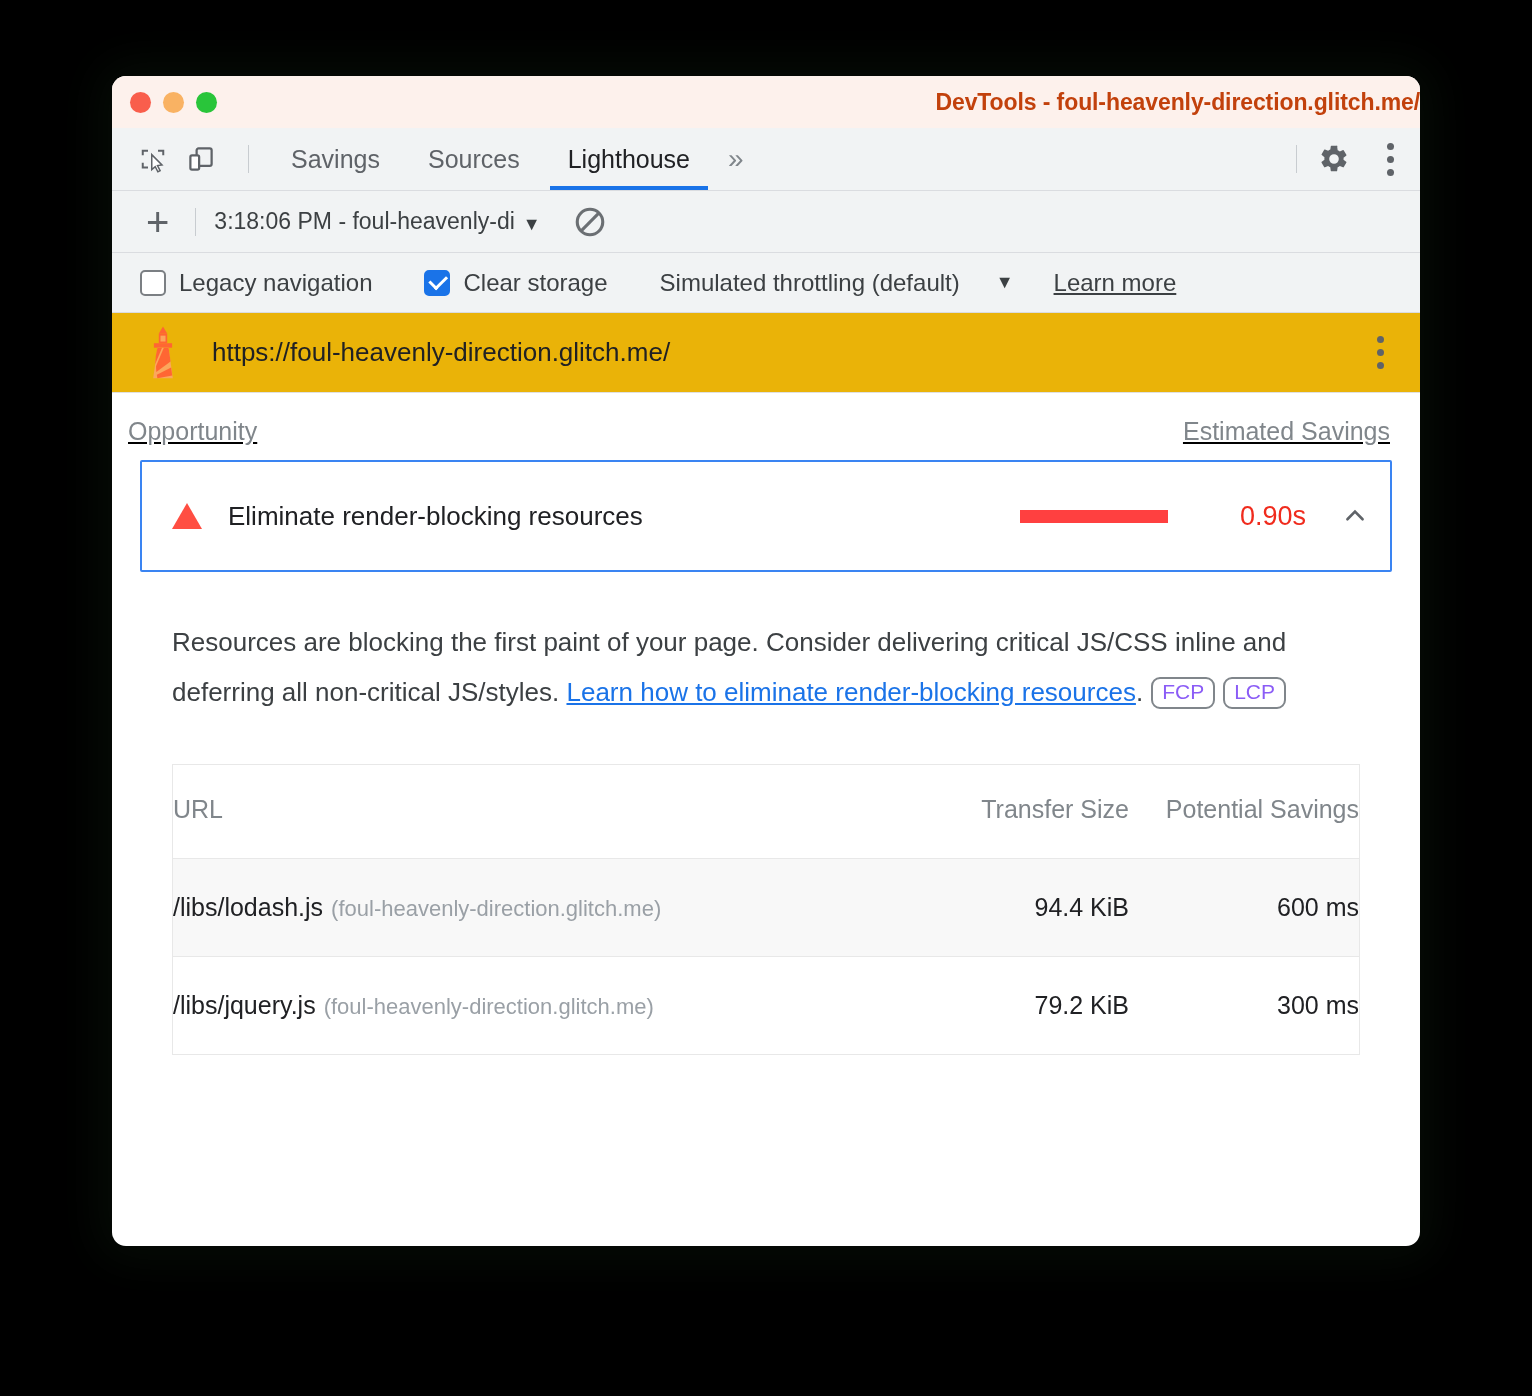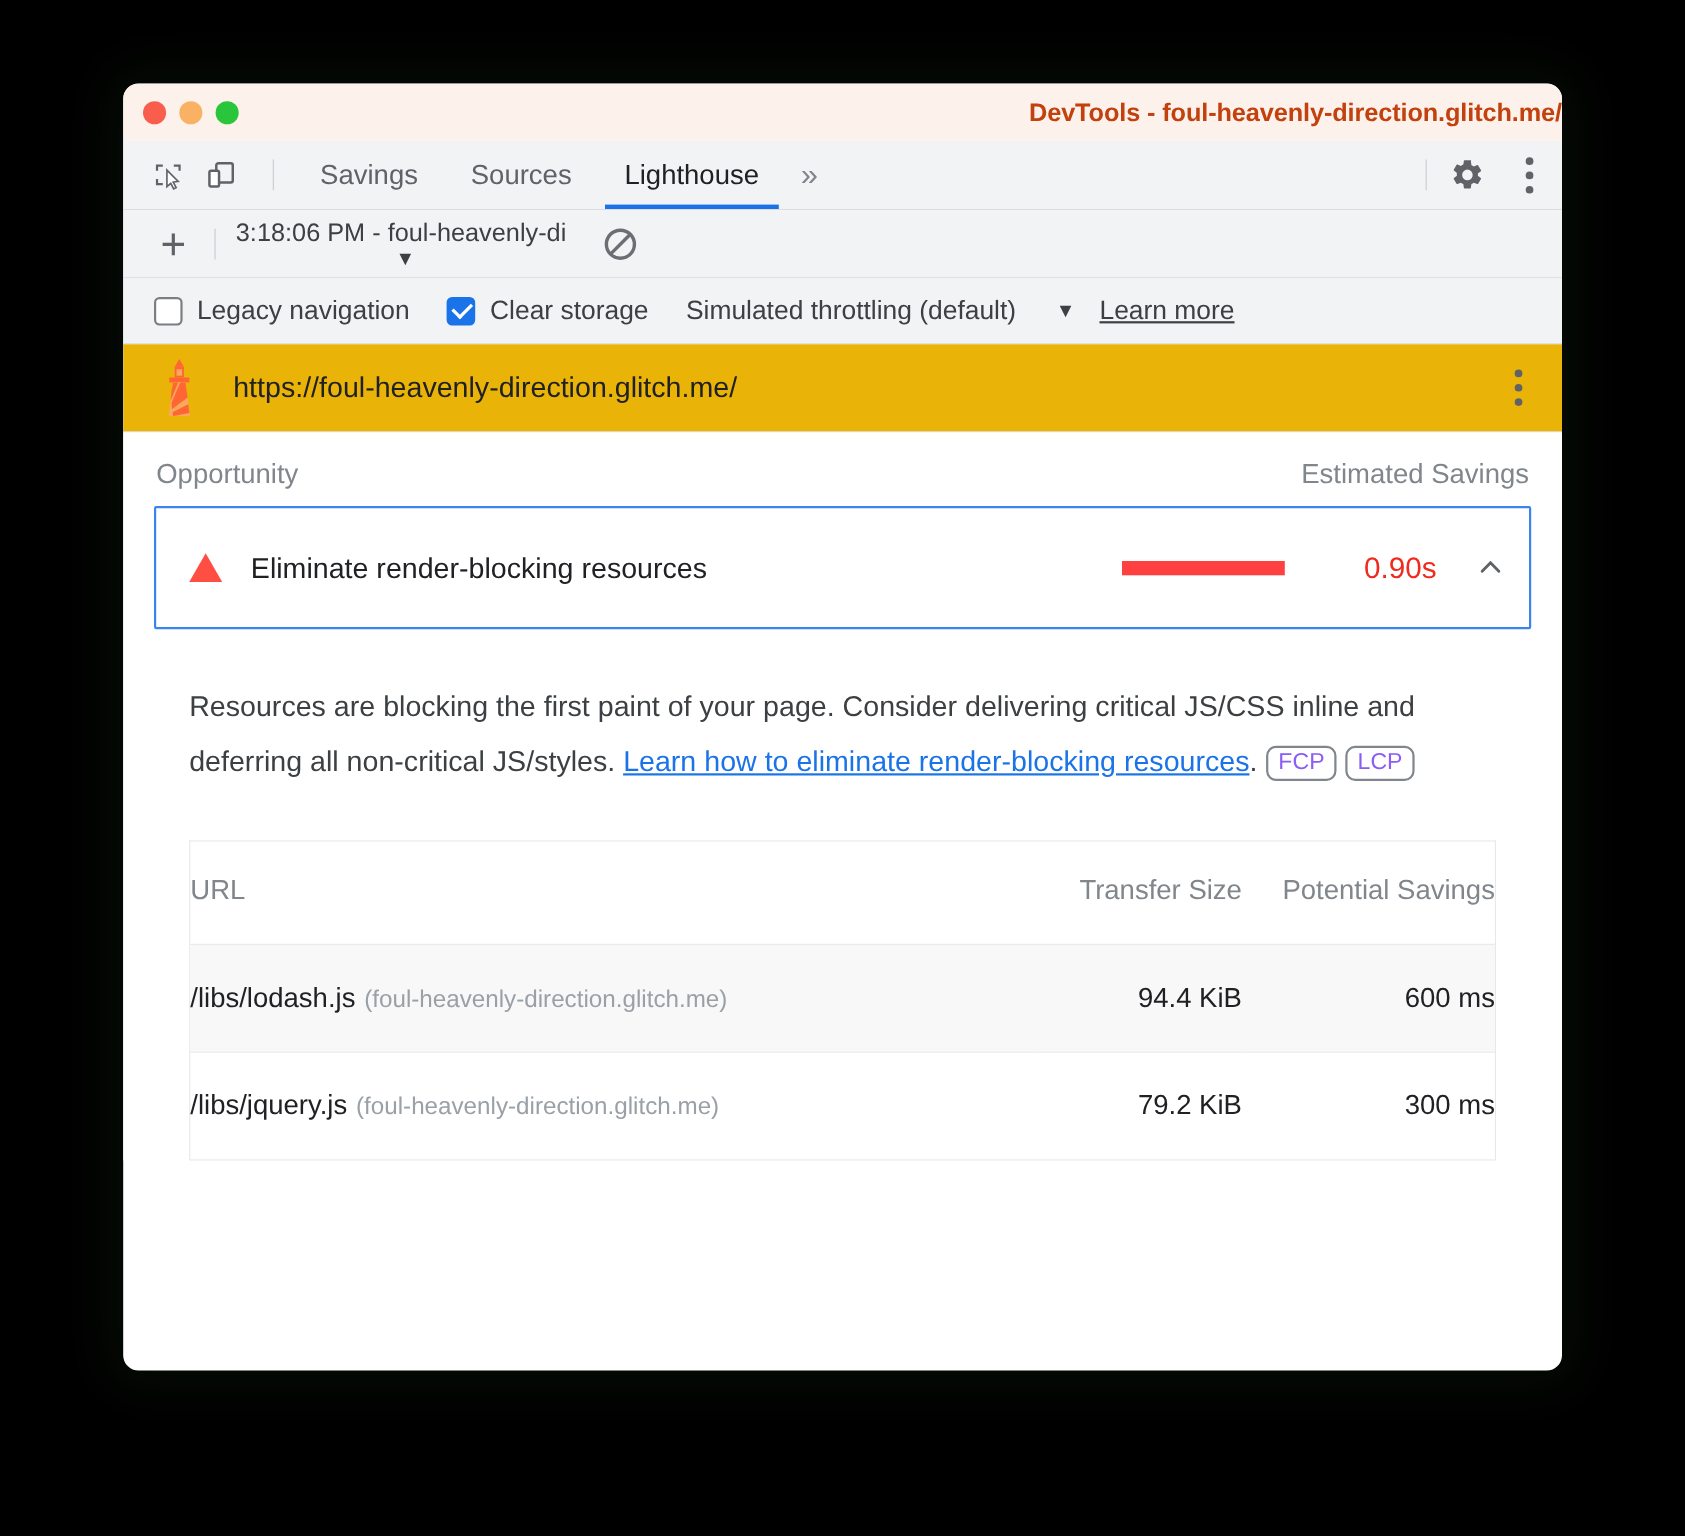--- a/index.html
+++ b/index.html
@@ -129,24 +129,23 @@
   .plus-btn {
     font-size: 40px;
     color: #5f6368;
     line-height: 1;
     cursor: pointer;
     font-weight: 300;
     padding: 0 8px;
   }
   .report-select {
     display: flex;
-    align-items: center;
+    align-items: flex-end;
     cursor: pointer;
     max-width: 420px;
-    flex-direction: column;
   }
   .report-label {
     font-size: 23px;
     color: #3c4043;
     white-space: nowrap;
     overflow: hidden;
     max-width: 390px;
     display: inline-block;
   }
   .caret-down {
@@ -162,21 +161,21 @@
 
   
   .options-row {
     height: 60px;
     background: #f1f3f4;
     border-bottom: 1px solid #dadce0;
     display: flex;
     align-items: center;
     padding-left: 28px;
     box-sizing: border-box;
-    gap: 0;
+    gap: 18px;
   }
   .opt {
     display: flex;
     align-items: center;
     margin-right: 34px;
     cursor: pointer;
   }
   .cb {
     width: 26px; height: 26px;
     border-radius: 5px;
@@ -244,22 +243,23 @@
   }
 
   
   .report {
     padding: 0;
     background: #fff;
   }
   .col-head {
     display: flex;
     align-items: center;
-    padding: 24px 30px 14px 30px;
-    box-sizing: border-box;
+    padding: 24px 30px 14px 16px;
+    box-sizing: border-box;
+    text-decoration: underline;
   }
   .col-head .left {
     font-size: 25px;
     color: #80868b;
   }
   .col-head .right {
     margin-left: auto;
     font-size: 25px;
     color: #80868b;
   }

